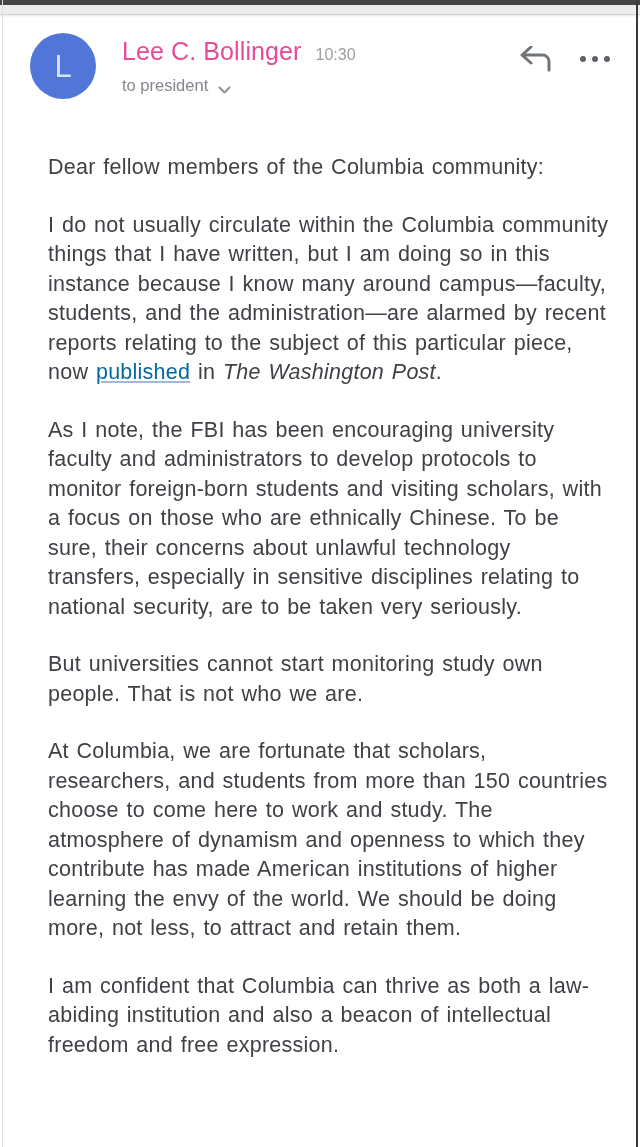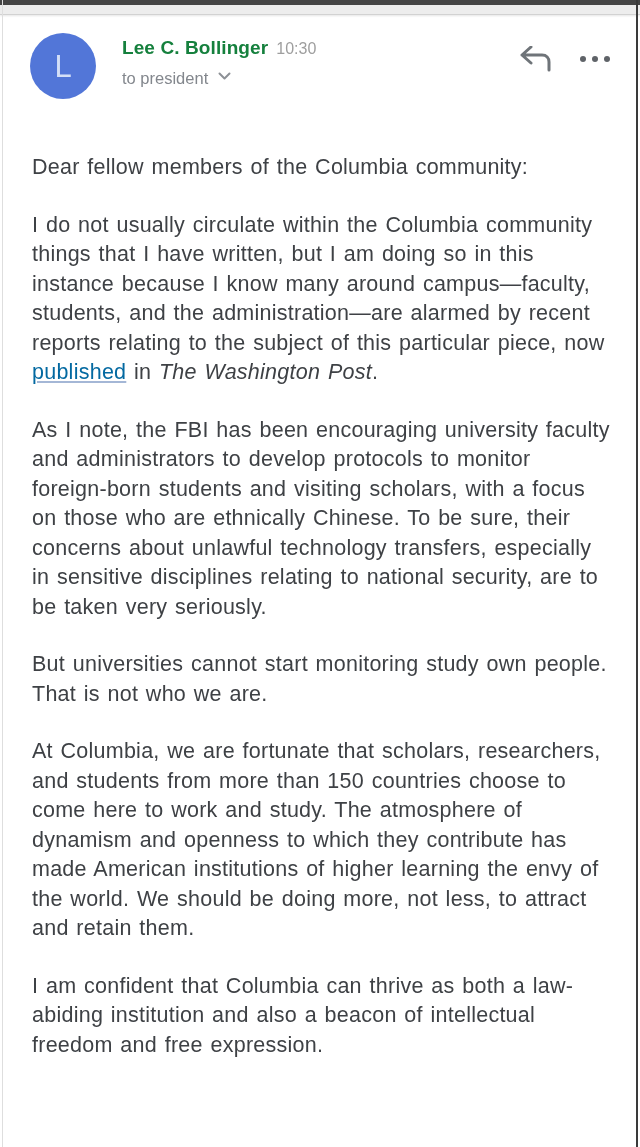--- a/index.html
+++ b/index.html
@@ -48,26 +48,26 @@
     background:#5276d8;
     display:flex; align-items:center; justify-content:center;
     cursor:pointer;
   }
   .avatar-letter {
     color:#d4dff7; font-size:31px; line-height:1; font-weight:400;
   }
   .sender-block { margin-left:26px; padding-top:4px; flex:1 1 auto; min-width:0; }
   .name-row { display:flex; align-items:baseline; }
   .sender-name {
-    font-size:19px; font-weight:700; color:#15803d; letter-spacing:0.1px;
+    font-size:25px; font-weight:400; color:#ec4899; letter-spacing:0.1px;
     white-space:nowrap;
   }
-  .timestamp { font-size:16px; color:#9e9e9e; margin-left:8px; white-space:nowrap; }
+  .timestamp { font-size:16px; color:#9e9e9e; margin-left:14px; white-space:nowrap; }
   .recipient-row {
-    margin-top:10px; display:flex; align-items:flex-start;
+    margin-top:10px; display:flex; align-items:flex-end;
     color:#83878d; font-size:16.5px; cursor:pointer; width:max-content;
   }
   .chevron { margin-left:10px; margin-top:3px; display:block; }
 
   .header-actions {
     display:flex; align-items:center;
     margin-top:13px; gap:28px; flex:0 0 auto;
   }
   .icon-button {
     background:none; border:none; padding:0; margin:0; cursor:pointer;
@@ -76,21 +76,21 @@
   .more-dots { display:flex; gap:6px; align-items:center; }
   .dot { width:6px; height:6px; border-radius:50%; background:#5f6368; }
 
   
   .email-body {
     padding:54px 30px 0 32px;
     font-size:21.5px; line-height:29.5px;
     color:#3e4145;
     letter-spacing:0.25px; word-spacing:1.5px;
   }
-  .email-body p { margin:0 0 28px 0; }
+  .email-body p { margin:0 0 28px 16px; }
   .email-body a.link {
     color:#0369a1;
     text-decoration:underline;
     text-decoration-color:#a4b7d6;
     cursor:pointer;
   }
   .email-body em { font-style:italic;text-align:center; }
 </style>
 </head>
 <body>

